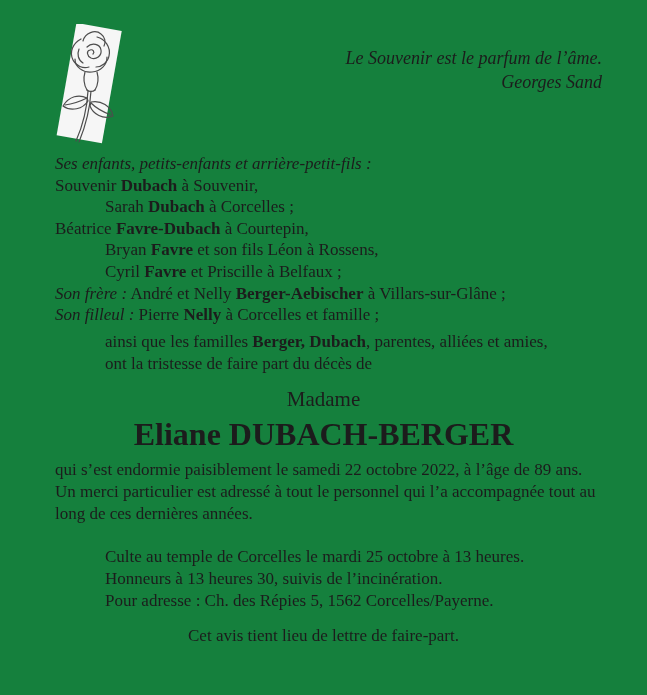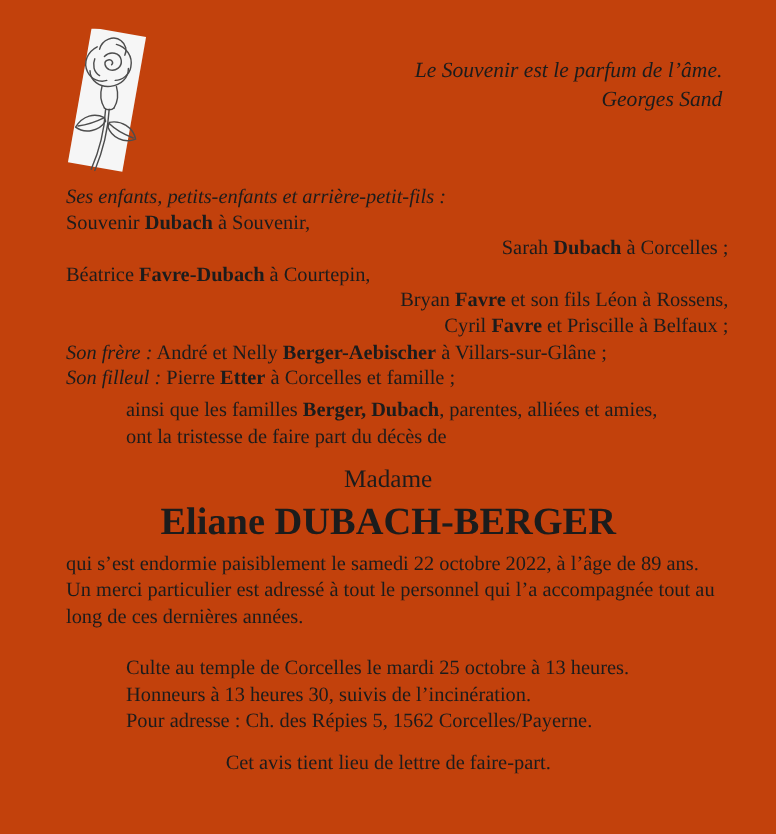--- a/index.html
+++ b/index.html
@@ -1,20 +1,20 @@
 <!DOCTYPE html>
 <html lang="fr"><head>
 <meta charset="utf-8">
 <style>
   html, body { margin: 0; padding: 0; background: #ffffff; }
   .page {
     position: relative;
     width: 647px;
     height: 695px;
-    background: #c2410c;
+    background: #15803d;
     color: #1c1c1c;
     font-family: "Liberation Serif", "DejaVu Serif", serif;
     font-size: 17px;
     overflow: hidden;
   }
   .b { font-weight: bold; }
   .i { font-style: italic; }
 
   .rose {
     position: absolute;
@@ -35,21 +35,21 @@
     line-height: 24px;
   }
 
   .family {
     position: absolute;
     left: 55px;
     top: 153px;
     right: 40px;
     line-height: 21.6px;
   }
-  .family .indent { padding-left: 50px; text-align: right; }
+  .family .indent { padding-left: 50px; }
 
   .tribute {
     position: absolute;
     left: 105px;
     top: 331px;
     right: 28px;
     line-height: 21.8px;
   }
 
   .deceased-title {
@@ -143,21 +143,21 @@
     <div class="indent"><span>Sarah </span><span class="b">Dubach</span><span> à Corcelles ;</span></div>
 
     <div><span>Béatrice </span><span class="b">Favre-Dubach</span><span> à Courtepin,</span></div>
 
     <div class="indent"><span>Bryan </span><span class="b">Favre</span><span> et son fils Léon à Rossens,</span></div>
 
     <div class="indent"><span>Cyril </span><span class="b">Favre</span><span> et Priscille à Belfaux ;</span></div>
 
     <div><span class="i">Son frère :</span><span> André et Nelly </span><span class="b">Berger-Aebischer</span><span> à Villars-sur-Glâne ;</span></div>
 
-    <div><span class="i">Son filleul :</span><span> Pierre </span><span class="b">Etter</span><span> à Corcelles et famille ;</span></div>
+    <div><span class="i">Son filleul :</span><span> Pierre </span><span class="b">Nelly</span><span> à Corcelles et famille ;</span></div>
   </div>
 
   <div class="tribute">
     <div><span>ainsi que les familles </span><span class="b">Berger, Dubach</span><span>, parentes, alliées et amies,</span></div>
     <div>ont la tristesse de faire part du décès de</div>
   </div>
 
   <div class="deceased-title">Madame</div>
   <div class="deceased-name">Eliane DUBACH-BERGER</div>
 

